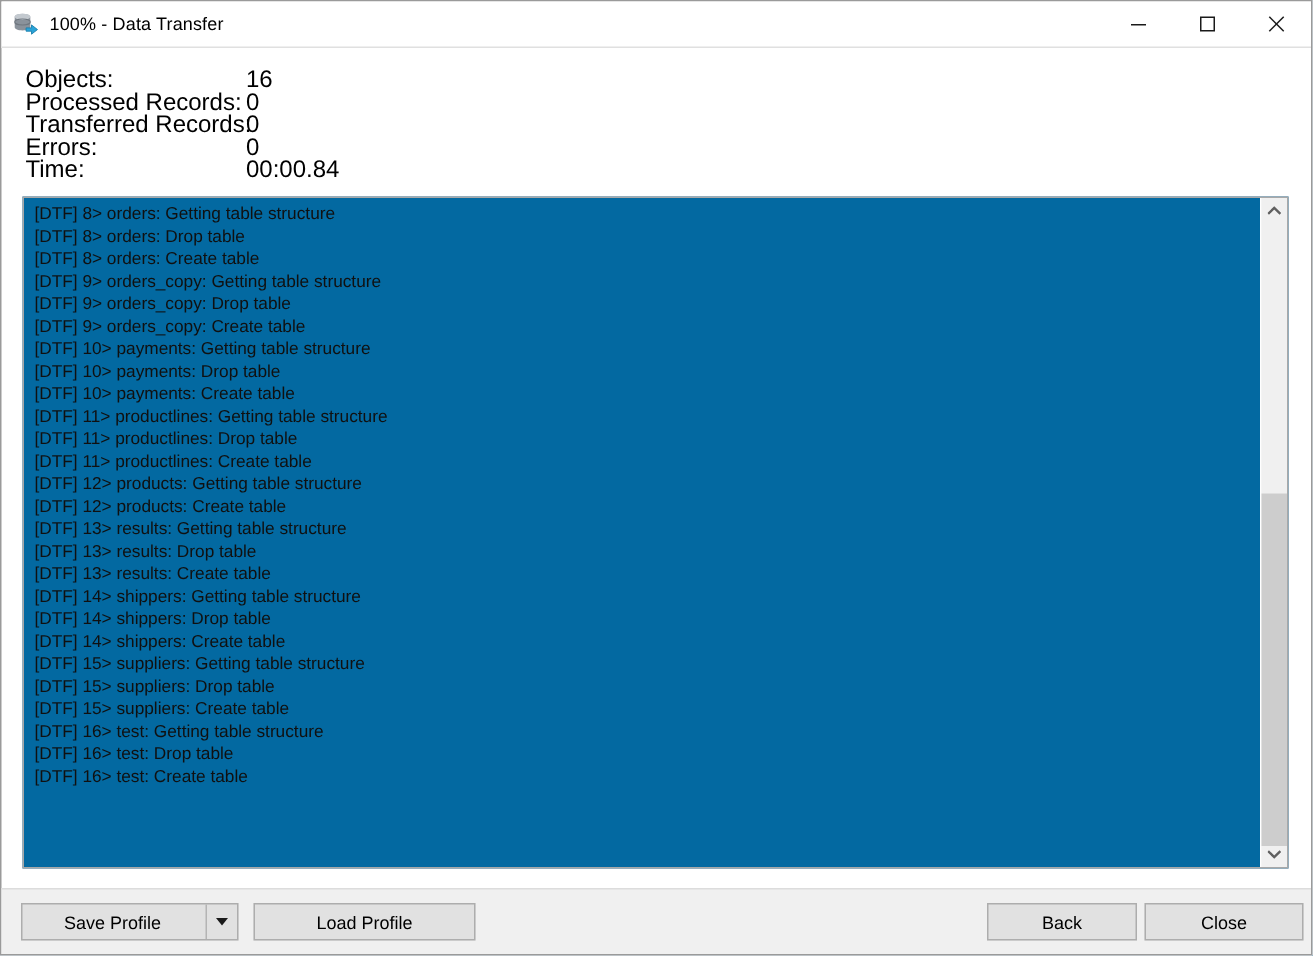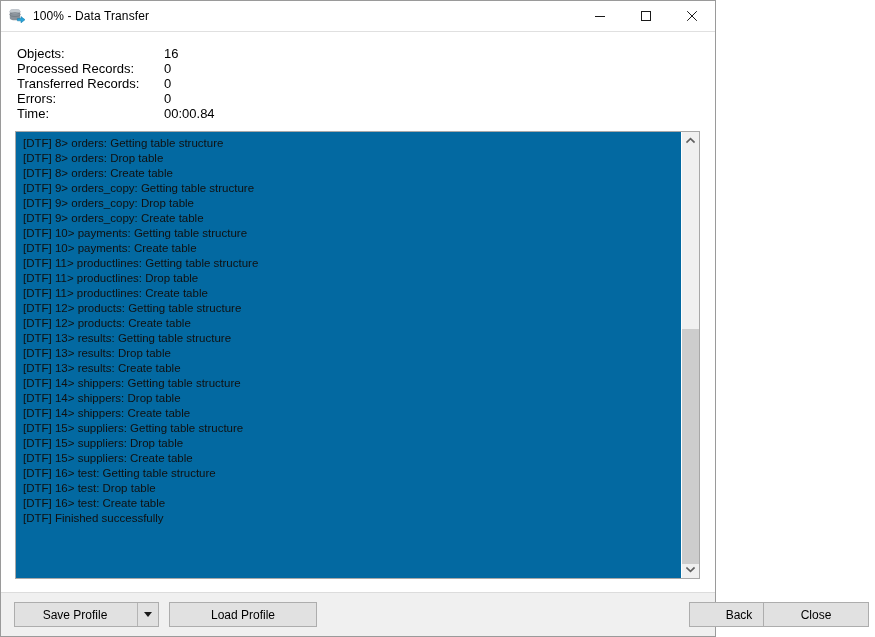--- a/index.html
+++ b/index.html
@@ -10,21 +10,21 @@
   body {
     width: 875px;
     height: 637px;
     font-family: "Liberation Sans", sans-serif;
     overflow: hidden;
   }
 
   #window {
     position: absolute;
     left: 0; top: 0;
-    width: 716px;
+    width: 875px;
     height: 637px;
     box-sizing: border-box;
     border: 1px solid #9a9a9a;
     background: #ffffff;
     display: flex;
     flex-direction: column;
   }
 
   
   #titlebar {
@@ -63,21 +63,21 @@
     position: absolute;
     right: 0;
     top: 0;
     display: flex;
   }
 
   
   #stats {
     margin: 0;
     padding: 14px 0 0 16px;
-    font-size: 13px;
+    font-size: 16px;
     color: #000000;
   }
   .stat-row {
     display: flex;
     height: 15px;
     line-height: 15px;
   }
   .stat-label { width: 147px; flex: 0 0 147px; white-space: nowrap; }
   .stat-value { white-space: nowrap; }
 
@@ -192,21 +192,21 @@
     border-left: 1px solid #b4b4b4;
     background: transparent;
   }
   #load-profile-btn {
     position: absolute;
     left: 168px;
     width: 148px;
   }
   #back-btn {
     position: absolute;
-    left: 688px;
+    left: 657px;
     width: 100px;
   }
   #close-btn {
     position: absolute;
     left: 762px;
     width: 106px;
   }
   .tri-down {
     width: 0; height: 0;
     border-left: 4px solid transparent;
@@ -276,39 +276,39 @@
 
   <div id="logwrap">
     <div id="logtext">
         <div class="logline">[DTF] 8&gt; orders: Getting table structure</div>
         <div class="logline">[DTF] 8&gt; orders: Drop table</div>
         <div class="logline">[DTF] 8&gt; orders: Create table</div>
         <div class="logline">[DTF] 9&gt; orders_copy: Getting table structure</div>
         <div class="logline">[DTF] 9&gt; orders_copy: Drop table</div>
         <div class="logline">[DTF] 9&gt; orders_copy: Create table</div>
         <div class="logline">[DTF] 10&gt; payments: Getting table structure</div>
+        <div class="logline">[DTF] 10&gt; payments: Drop table</div>
         <div class="logline">[DTF] 10&gt; payments: Create table</div>
         <div class="logline">[DTF] 11&gt; productlines: Getting table structure</div>
         <div class="logline">[DTF] 11&gt; productlines: Drop table</div>
         <div class="logline">[DTF] 11&gt; productlines: Create table</div>
         <div class="logline">[DTF] 12&gt; products: Getting table structure</div>
         <div class="logline">[DTF] 12&gt; products: Create table</div>
         <div class="logline">[DTF] 13&gt; results: Getting table structure</div>
         <div class="logline">[DTF] 13&gt; results: Drop table</div>
         <div class="logline">[DTF] 13&gt; results: Create table</div>
         <div class="logline">[DTF] 14&gt; shippers: Getting table structure</div>
         <div class="logline">[DTF] 14&gt; shippers: Drop table</div>
         <div class="logline">[DTF] 14&gt; shippers: Create table</div>
         <div class="logline">[DTF] 15&gt; suppliers: Getting table structure</div>
         <div class="logline">[DTF] 15&gt; suppliers: Drop table</div>
         <div class="logline">[DTF] 15&gt; suppliers: Create table</div>
         <div class="logline">[DTF] 16&gt; test: Getting table structure</div>
         <div class="logline">[DTF] 16&gt; test: Drop table</div>
         <div class="logline">[DTF] 16&gt; test: Create table</div>
-        <div class="logline">[DTF] Finished successfully</div>
       </div>
 
     <div id="scrollbar">
       <div class="sb-arrow">
         <svg width="9" height="7" viewBox="0 0 9 7">
           <path d="M1 5 L4.5 1.6 L8 5" fill="none" stroke="#606060" stroke-width="1.6" stroke-linecap="square"></path>
         </svg>
       </div>
       <div id="sb-track">
         <div id="sb-thumb"></div>

